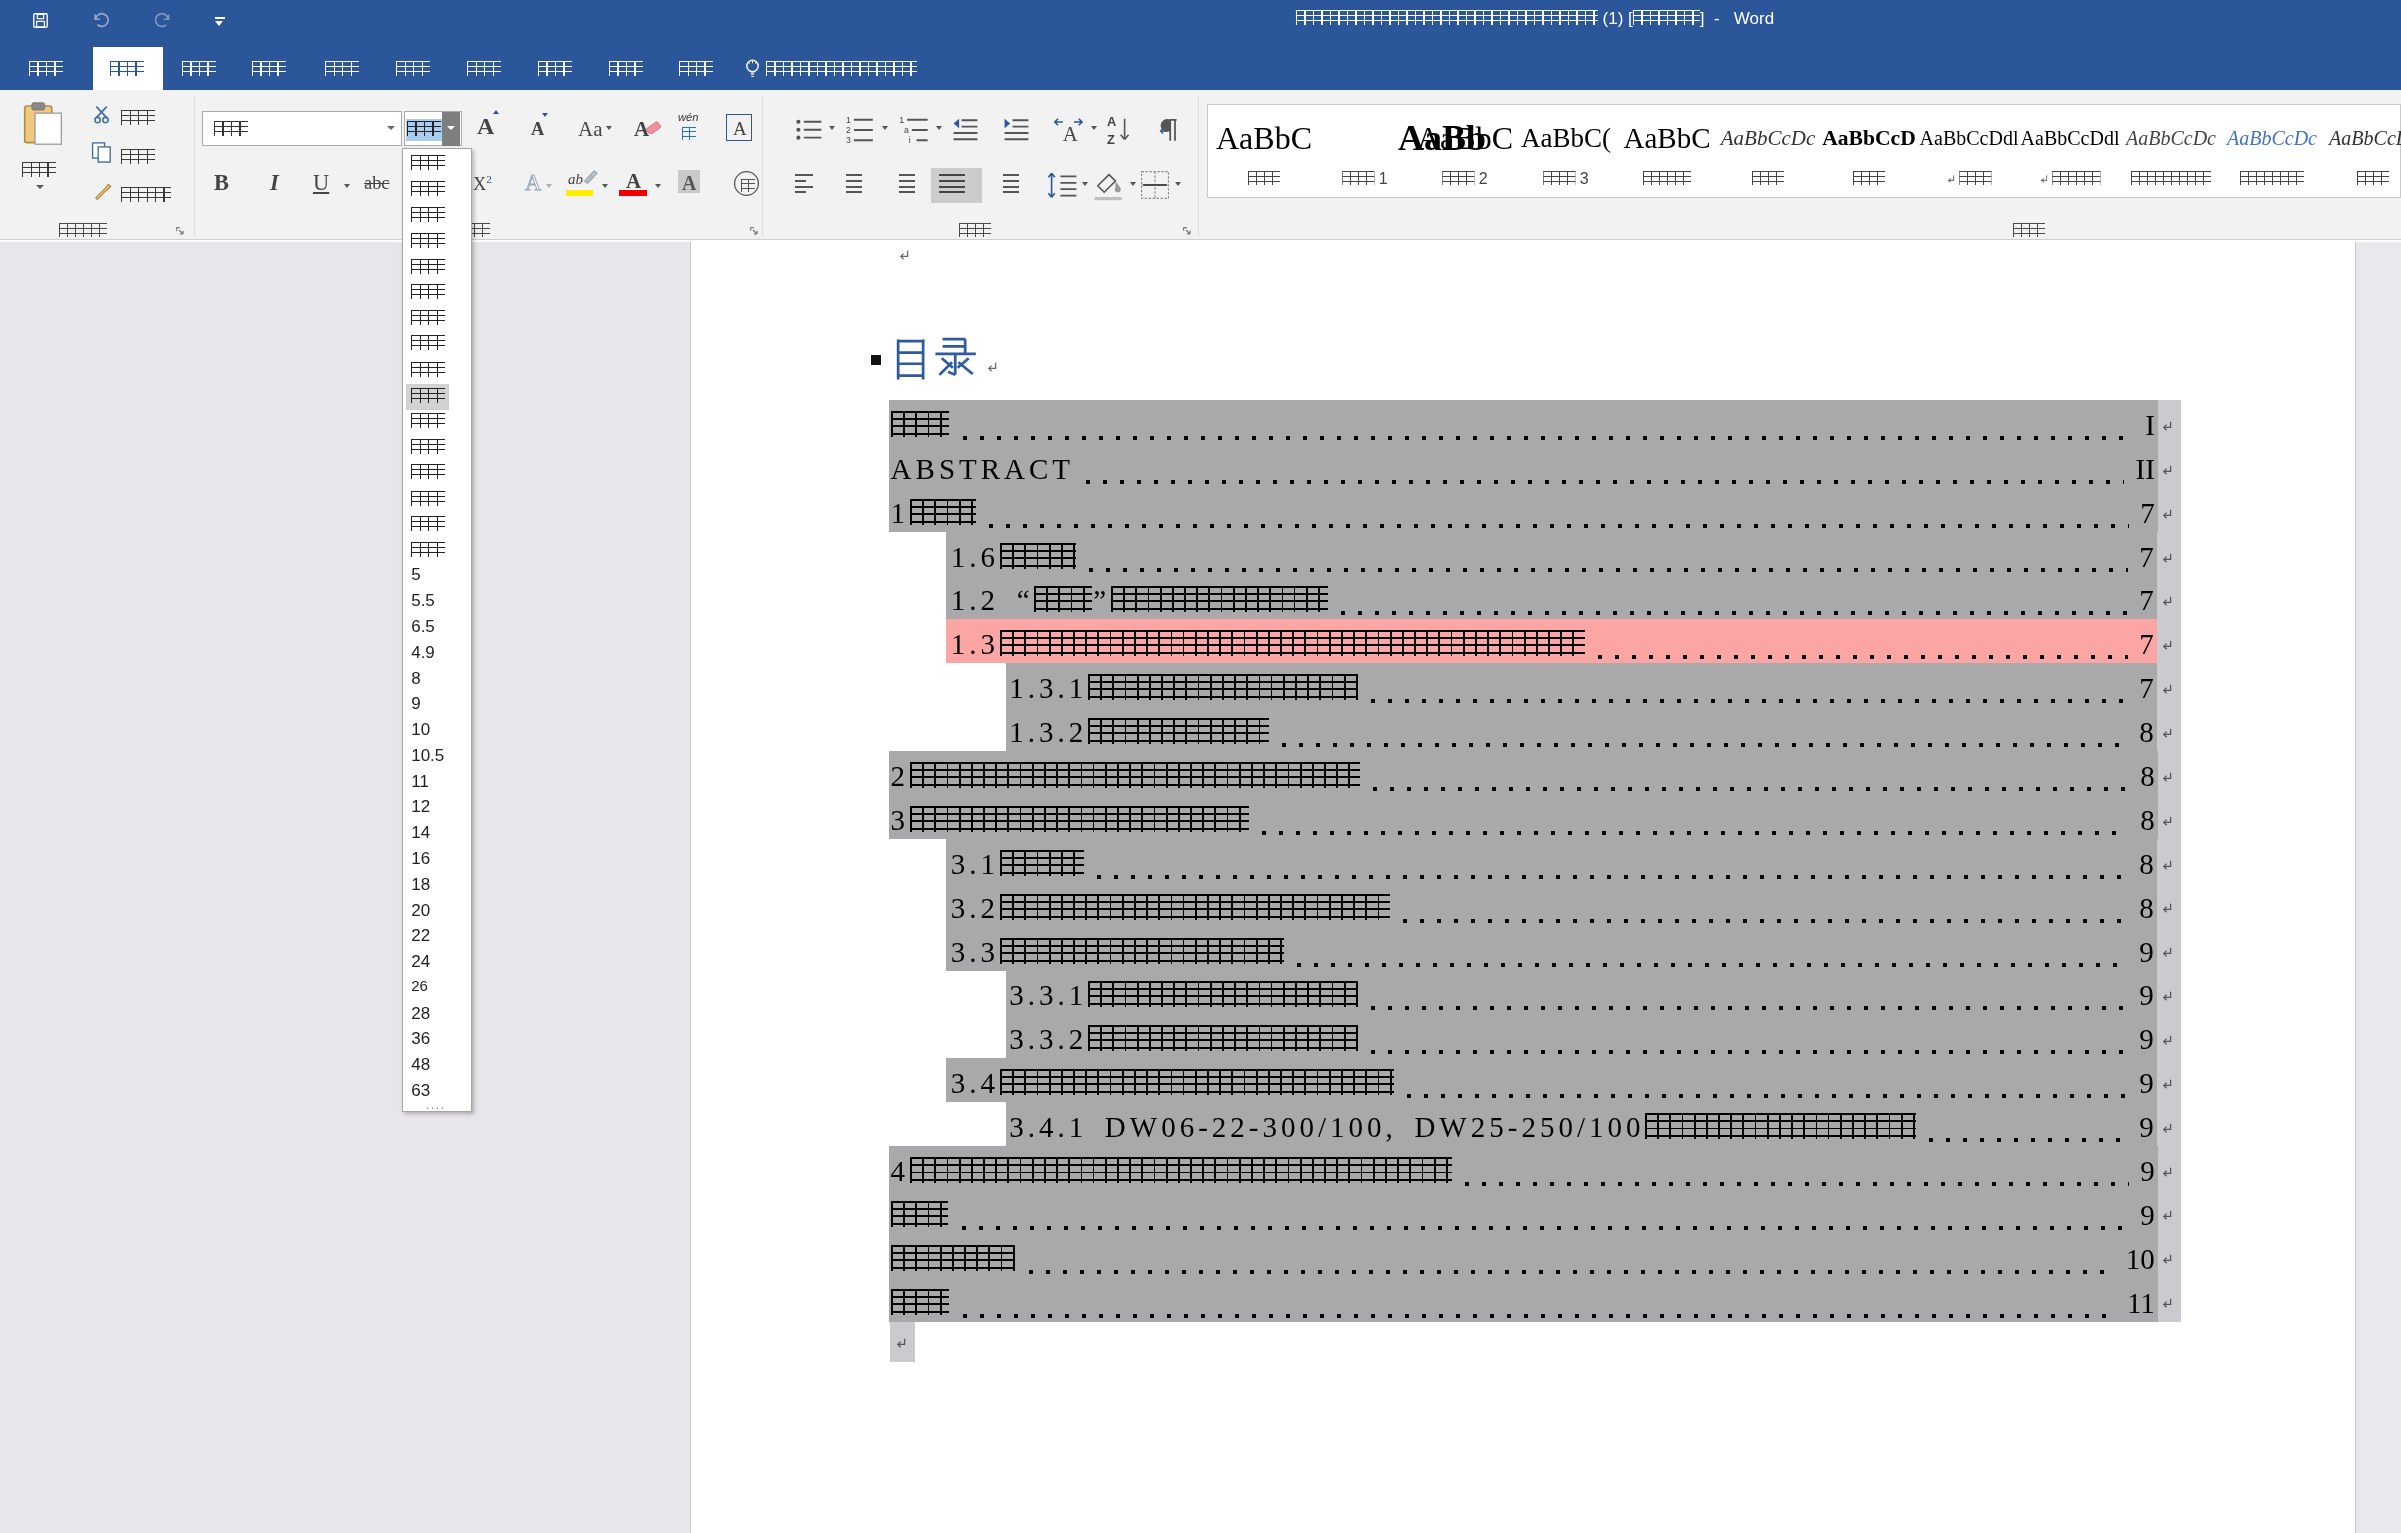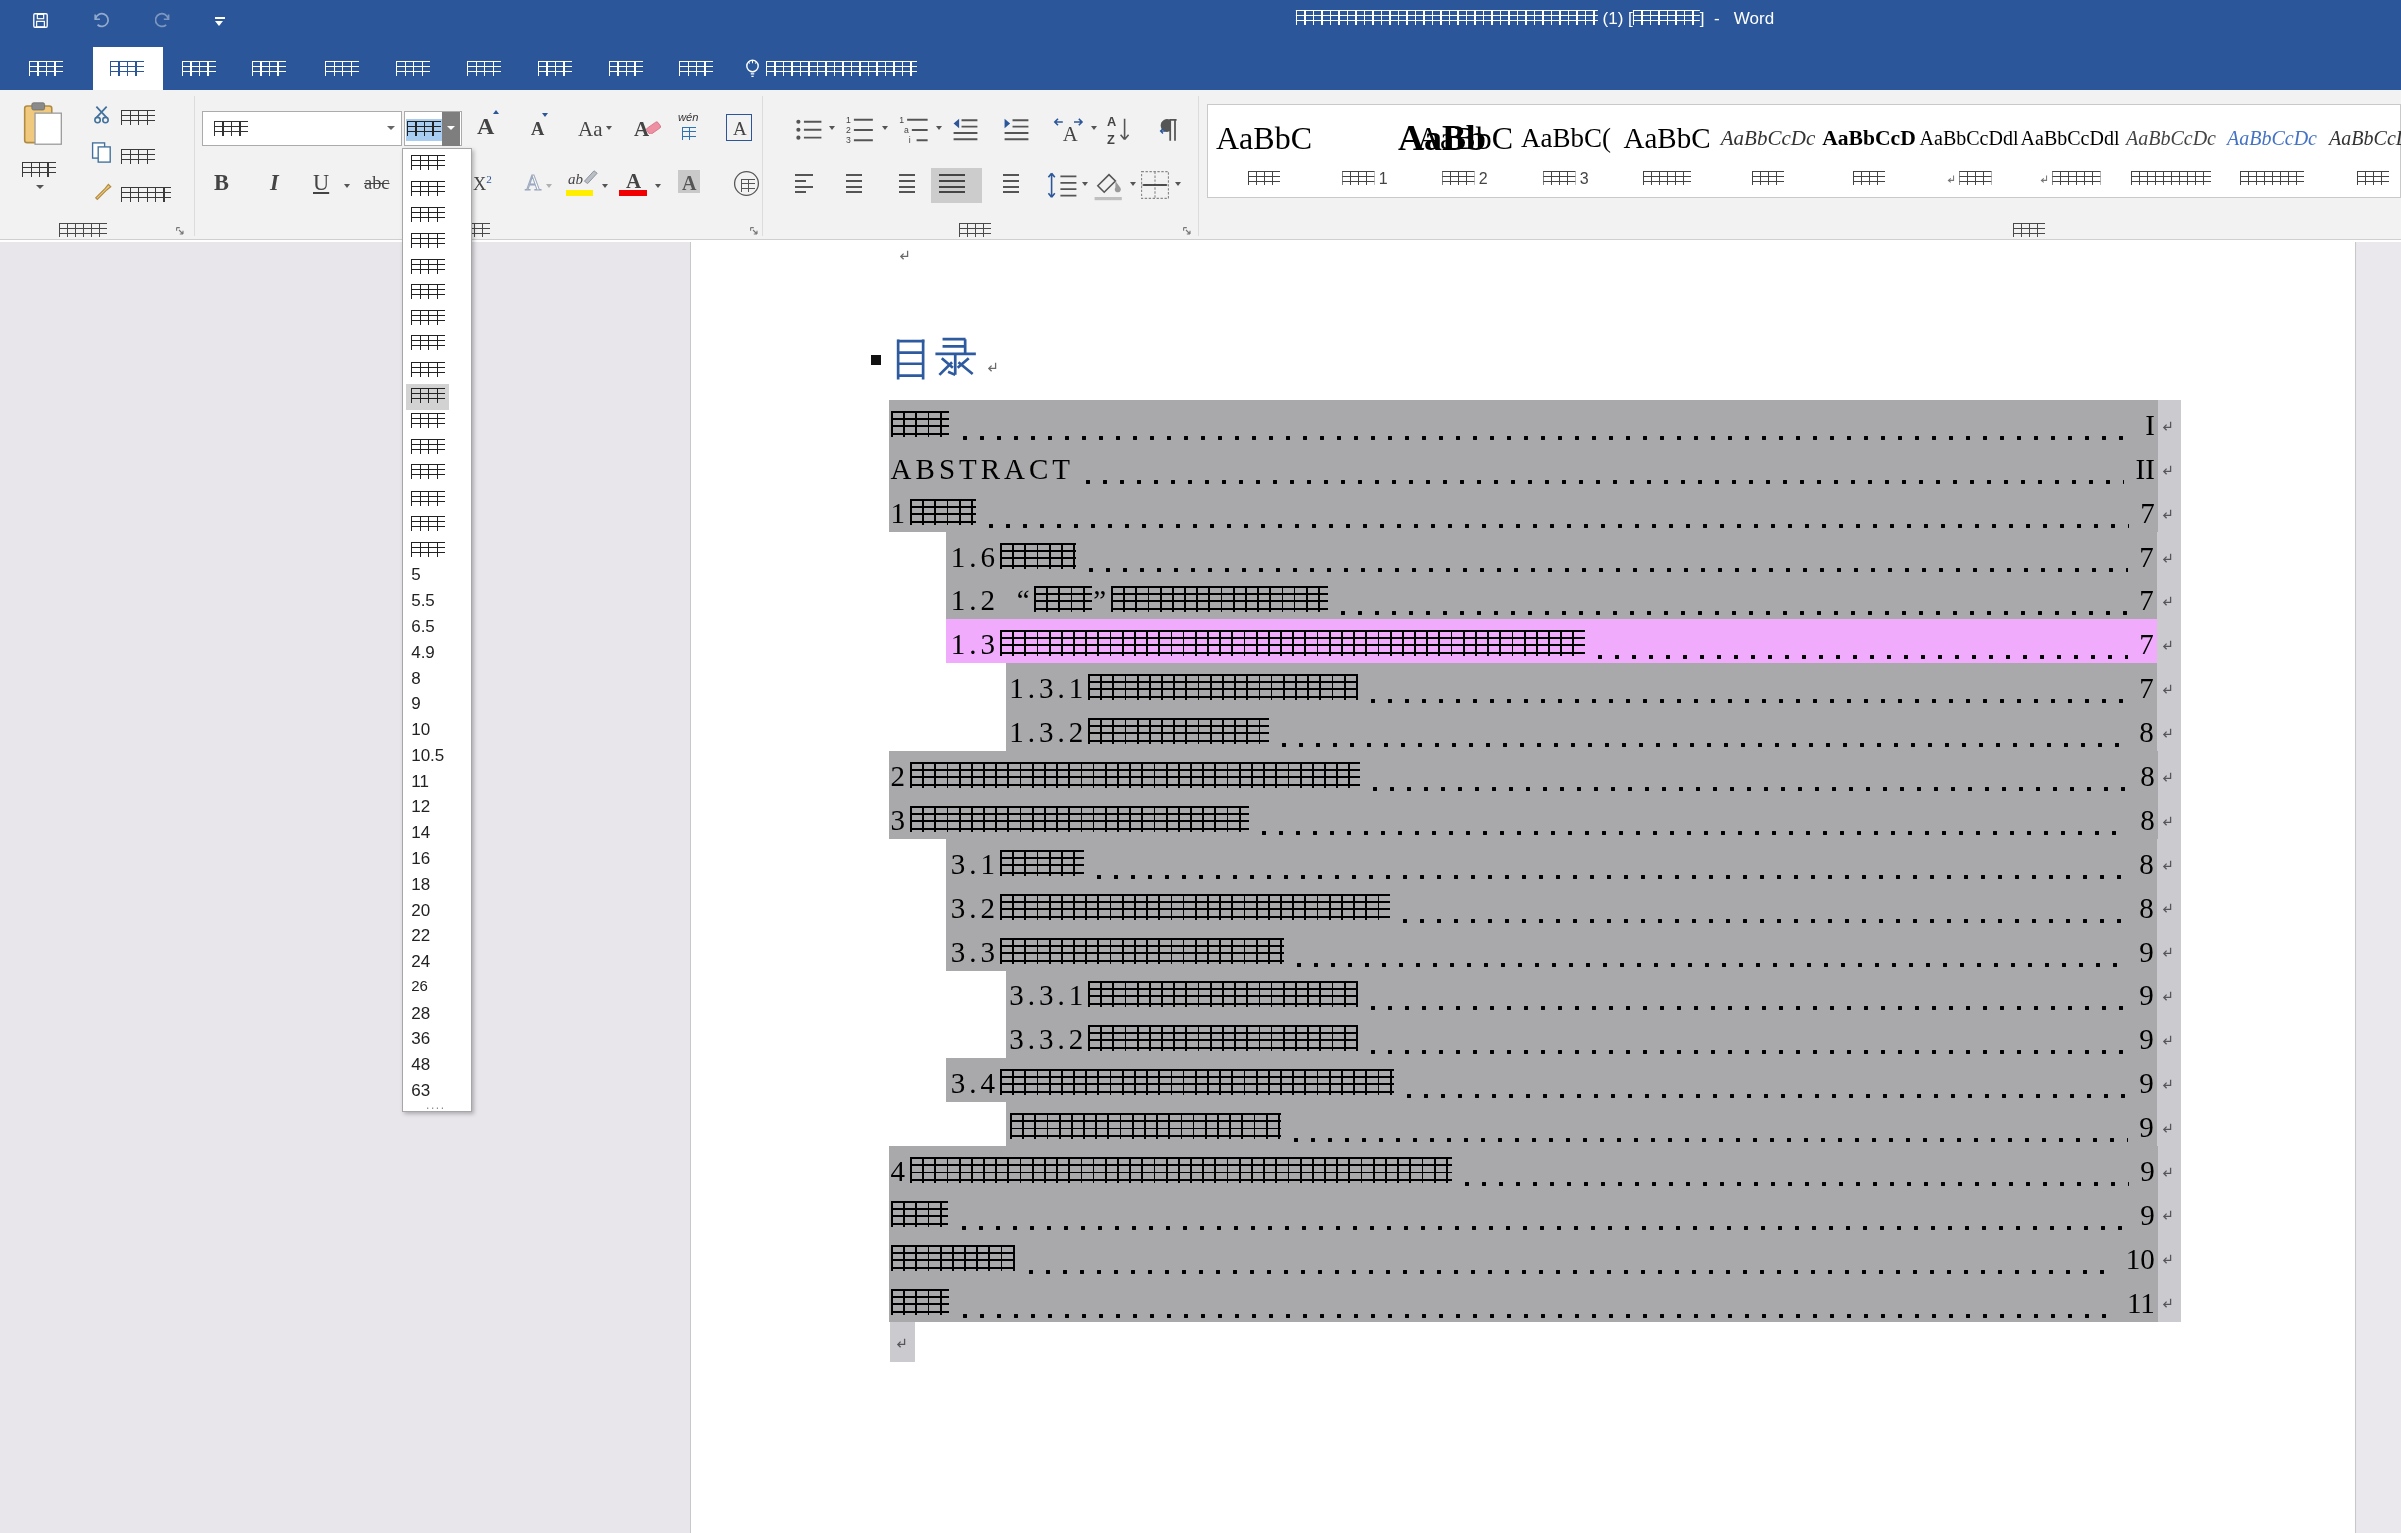--- a/index.html
+++ b/index.html
@@ -314,21 +314,21 @@
     <span class="t">1.2 “</span>
     <i class="zh" style="width:58px"></i>
     <span class="t">”</span>
     <i class="zh" style="width:217px"></i>
     <span class="lead"></span>
     <span class="pg">7</span>
   </div>
 <svg class="abs" style="left:2161px;top:596px" width="12" height="11.2" viewBox="0 0 15 14">
     <path d="M12 1 v7 H4 M7 4.5 L3.5 8 L7 11.5" fill="none" stroke="#55565a" stroke-width="1.6"></path>
   </svg>
-<div class="abs toc" style="left:946px;top:619px;width:1211px;height:44px;background:#f0abfc;padding-left:4.8px">
+<div class="abs toc" style="left:946px;top:619px;width:1211px;height:44px;background:#fca5a5;padding-left:4.8px">
     <span class="t">1.3 </span>
     <i class="zh" style="width:585px"></i>
     <span class="lead"></span>
     <span class="pg">7</span>
   </div>
 <svg class="abs" style="left:2161px;top:640px" width="12" height="11.2" viewBox="0 0 15 14">
     <path d="M12 1 v7 H4 M7 4.5 L3.5 8 L7 11.5" fill="none" stroke="#55565a" stroke-width="1.6"></path>
   </svg>
 <div class="abs toc" style="left:1006px;top:663px;width:1151px;height:44px;background:#a9a9ab;padding-left:3.2px">
     <span class="t">1.3.1 </span>
@@ -414,20 +414,21 @@
 <div class="abs toc" style="left:946px;top:1058px;width:1211px;height:44px;background:#a9a9ab;padding-left:4.8px">
     <span class="t">3.4 </span>
     <i class="zh" style="width:394px"></i>
     <span class="lead"></span>
     <span class="pg">9</span>
   </div>
 <svg class="abs" style="left:2161px;top:1079px" width="12" height="11.2" viewBox="0 0 15 14">
     <path d="M12 1 v7 H4 M7 4.5 L3.5 8 L7 11.5" fill="none" stroke="#55565a" stroke-width="1.6"></path>
   </svg>
 <div class="abs toc" style="left:1006px;top:1102px;width:1151px;height:44px;background:#a9a9ab;padding-left:3.2px">
+    <span class="t">3.4.1 DW06-22-300/100, DW25-250/100 </span>
     <i class="zh" style="width:271px"></i>
     <span class="lead"></span>
     <span class="pg">9</span>
   </div>
 <svg class="abs" style="left:2161px;top:1123px" width="12" height="11.2" viewBox="0 0 15 14">
     <path d="M12 1 v7 H4 M7 4.5 L3.5 8 L7 11.5" fill="none" stroke="#55565a" stroke-width="1.6"></path>
   </svg>
 <div class="abs toc" style="left:889px;top:1146px;width:1269px;height:44px;background:#a9a9ab;padding-left:1.6px">
     <span class="t">4 </span>
     <i class="zh" style="width:542px"></i>

